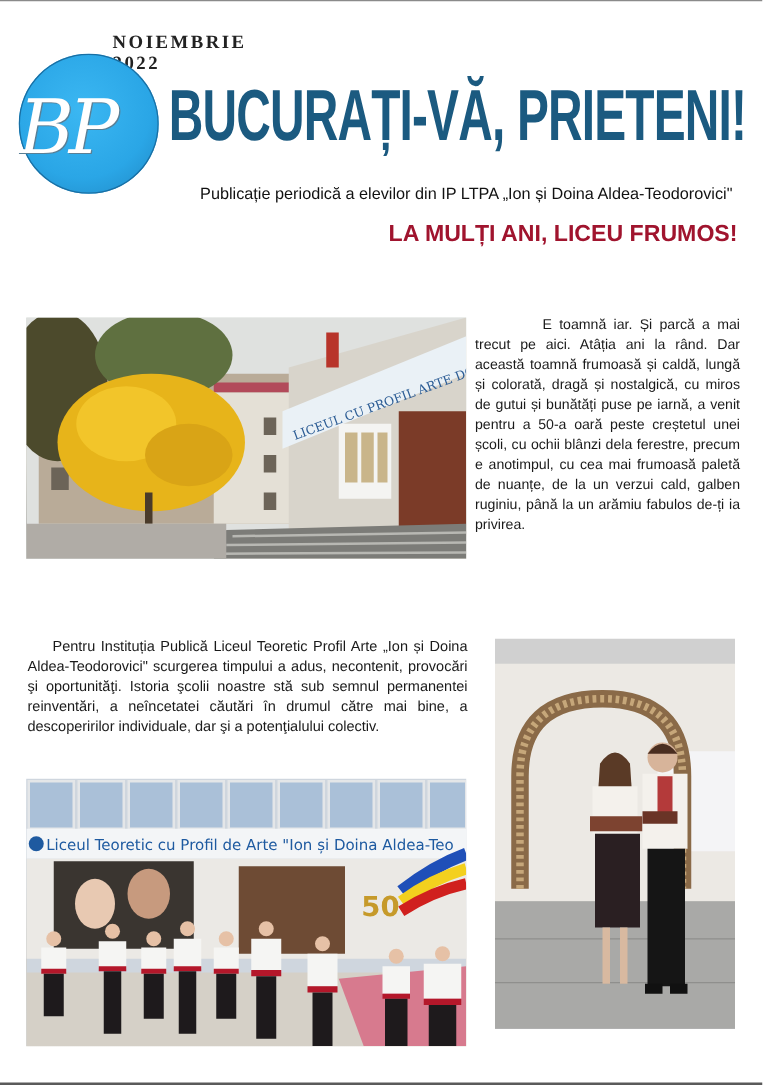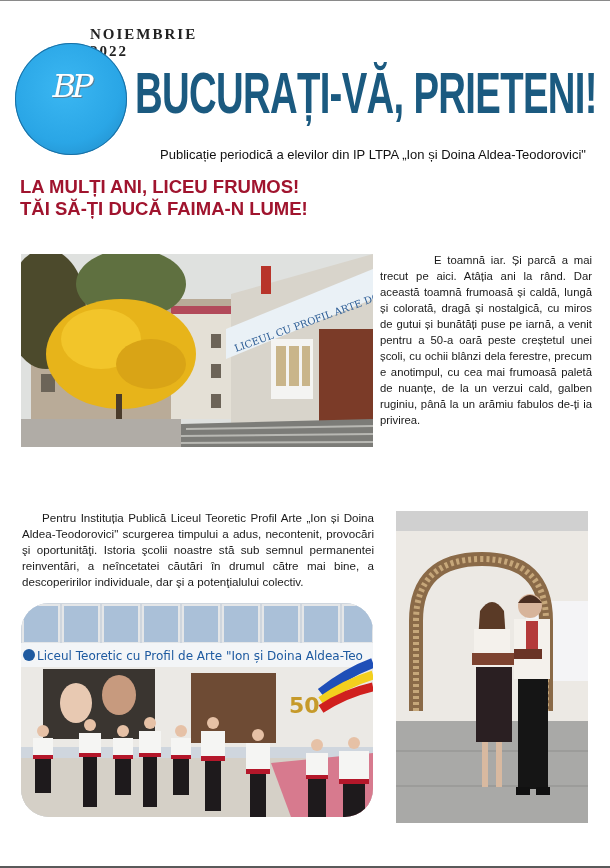--- a/index.html
+++ b/index.html
@@ -16,53 +16,52 @@
     font-family: "Liberation Serif", serif; font-weight: bold;
     font-size: 15px; letter-spacing: 2px; color: #222;
   }
   .logo {
     position: absolute; left: 15px; top: 43px; width: 112px; height: 112px;
     border-radius: 50%;
     background: radial-gradient(circle at 45% 40%, #3bb7f2 0%, #2aa6e6 60%, #1f86c2 100%);
     box-shadow: 0 0 0 1px #1a6fa3 inset;
   }
   .logo-text {
-    position: absolute; left: 0; right: 0; top: 24px; text-align: center;
+    position: absolute; left: 0; right: 0; top: 24px; text-align: left;
     font-family: "DejaVu Serif", serif; font-style: italic;
-    font-size: 32px; color: #ffffff; letter-spacing: -4px;
+    font-size: 60px; color: #ffffff; letter-spacing: -4px;
     text-shadow: 1px 1px 0 #5a7f95;
   }
   .title {
     position: absolute; left: 135px; top: 57px; width: 465px;
     font-family: "Liberation Sans", sans-serif; font-weight: bold;
     font-size: 58px; line-height: 72px; color: #1b5a80;
     transform: scaleX(0.66); transform-origin: left center;
     white-space: nowrap; letter-spacing: -1px;
   }
   .subtitle {
     position: absolute; left: 148px; top: 147px; width: 450px;
     font-family: "Liberation Sans", sans-serif; font-size: 13px; color: #111;
     white-space: nowrap;
     text-align: center;
   }
   .headline {
     position: absolute; left: 20px; top: 176px; width: 570px;
-    text-align: left;
+    text-align: right;
     font-family: "Liberation Sans", sans-serif; font-weight: bold;
     font-size: 18.5px; line-height: 22px; color: #a0142e;
   }
   .photo { position: absolute; overflow: hidden; }
   .photo-autumn {
     left: 21px; top: 254px; width: 352px; height: 193px;
     background: linear-gradient(180deg, #d9dcd9 0%, #c9c7bd 60%, #8d8c86 85%, #a9a8a3 100%);
   }
   .photo-dance {
-    left: 21px; top: 603px; width: 352px; height: 214px;
+    left: 21px; top: 623px; width: 352px; height: 214px;
     background: linear-gradient(180deg, #d4dbe4 0%, #c7ccd2 38%, #b9b5ab 60%, #d1cdc6 100%);
-    border-radius: 28px;
   }
   .photo-couple {
     left: 396px; top: 511px; width: 192px; height: 312px;
     background: linear-gradient(180deg, #cfcfcf 0%, #e6e3dc 20%, #ece9e3 55%, #bdbdbd 75%, #9f9f9f 100%);
   }
   .para {
     position: absolute; font-family: Liberation Sans, sans-serif;
     font-size: 11.3px; line-height: 16px; color: #1a1a1a; text-align: justify;
   }
   .para-right { left: 380px; top: 252px; width: 212px; text-indent: 54px; }
@@ -78,21 +77,20 @@
 <div class="logo">
   <div class="logo-text">BP</div>
 </div>
 
 <div class="title">BUCURAȚI-VĂ, PRIETENI!</div>
 
 <div class="subtitle">Publicație periodică a elevilor din IP LTPA „Ion și Doina Aldea-Teodorovici"</div>
 
 <div class="headline">
   <div>LA MULȚI ANI, LICEU FRUMOS!</div>
-  <div>TĂI SĂ-ȚI DUCĂ FAIMA-N LUME!</div>
 </div>
 
 <div class="photo photo-autumn">
   <svg width="352" height="193" viewBox="0 0 352 193">
 
     <rect x="0" y="0" width="352" height="193" fill="#dfe1df"></rect>
 
     <rect x="10" y="45" width="220" height="120" fill="#b9ab98"></rect>
     <rect x="150" y="52" width="70" height="8" fill="#b24a5a"></rect>
     <rect x="150" y="60" width="70" height="105" fill="#e4e0d6"></rect>

